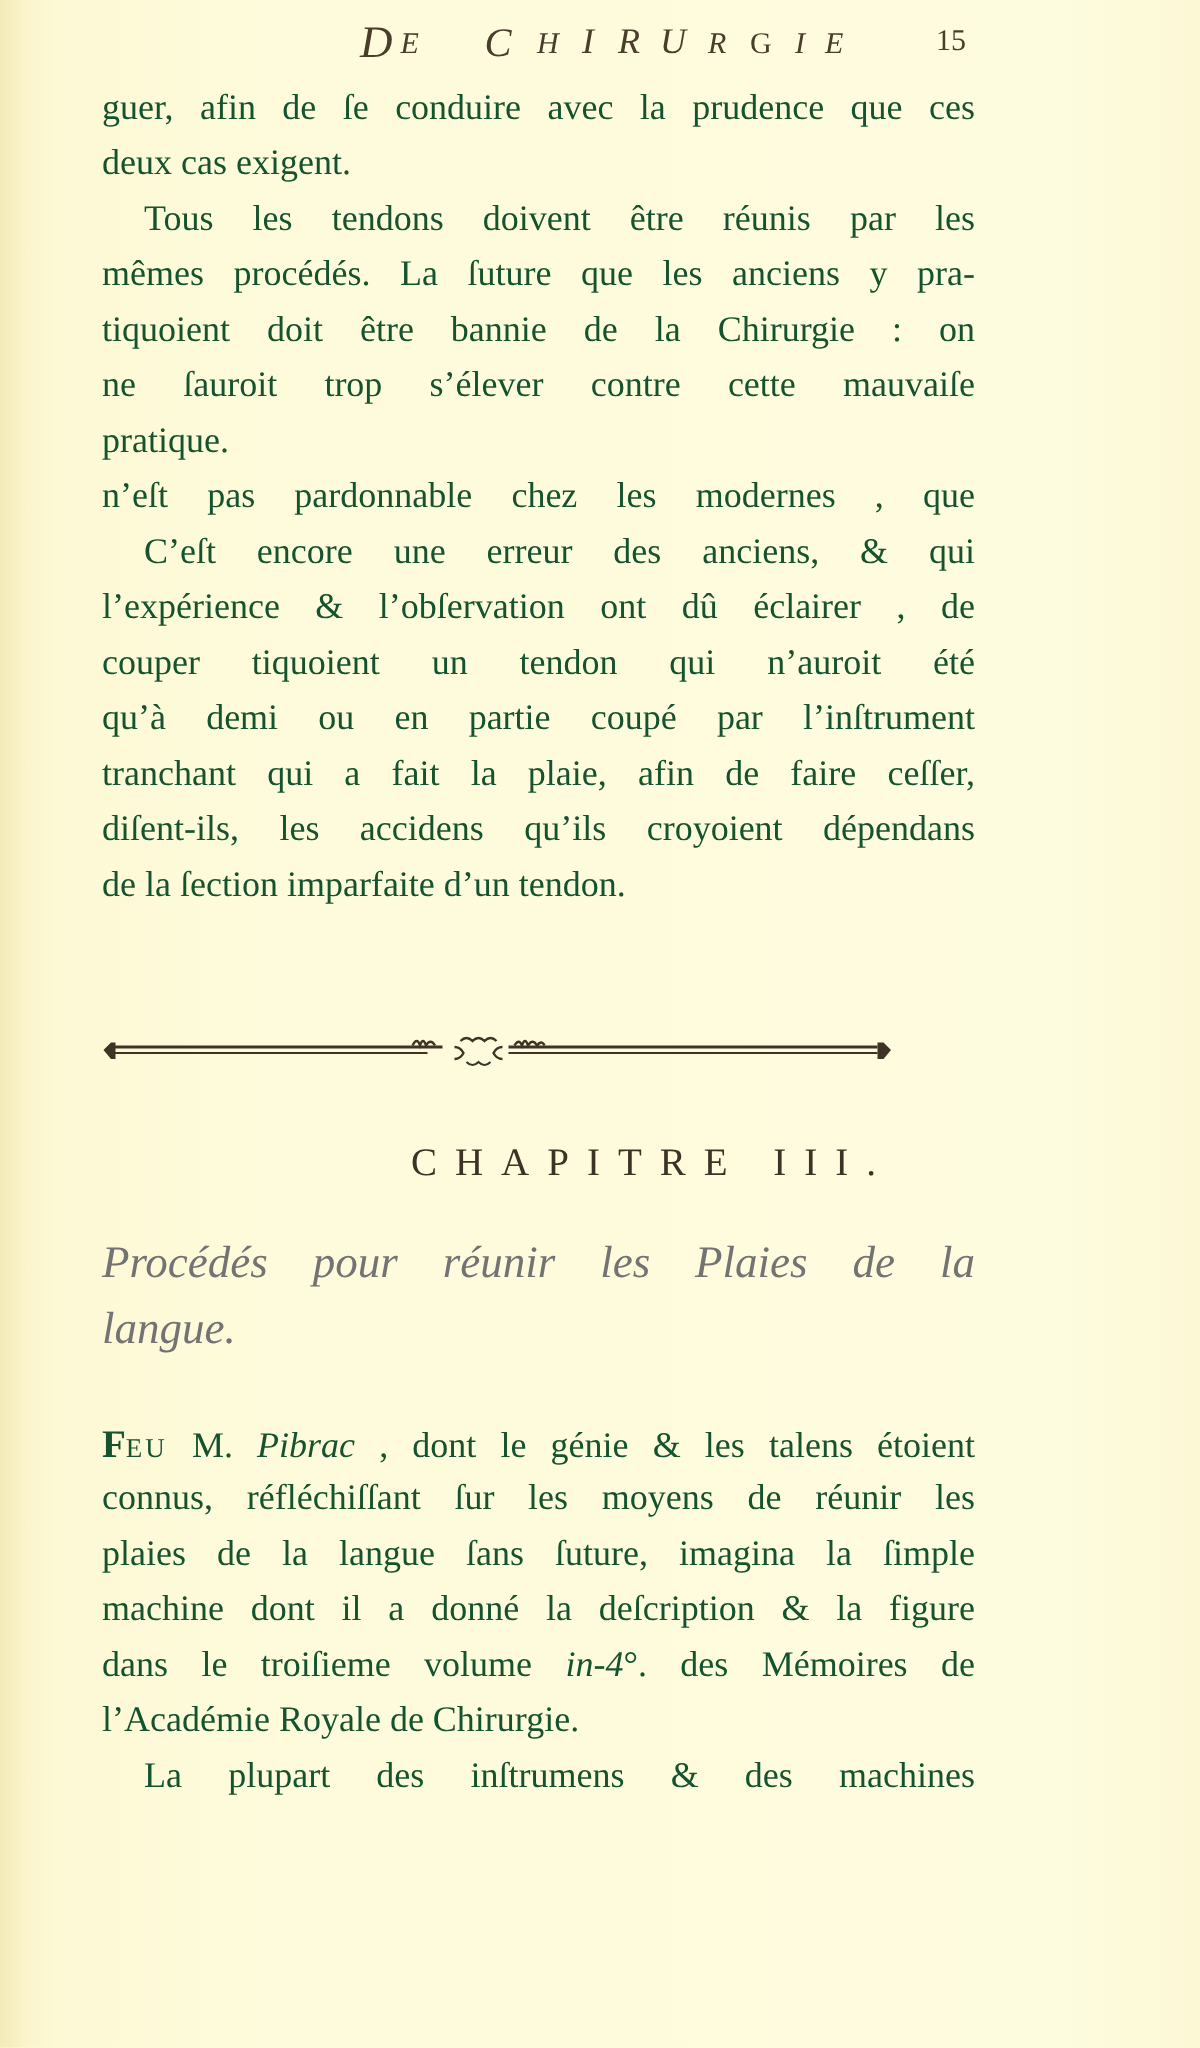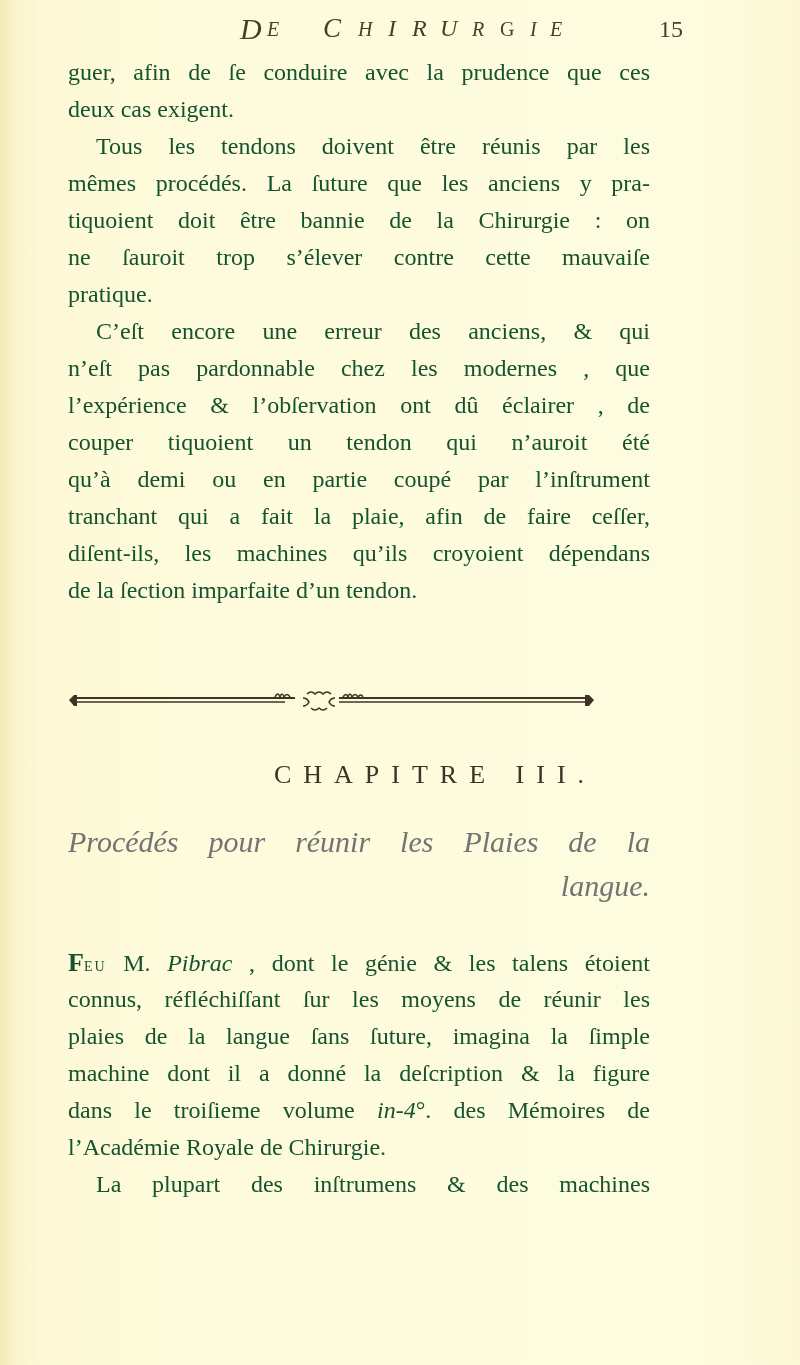--- a/index.html
+++ b/index.html
@@ -38,24 +38,24 @@
       position: absolute;
       left: 0;
       top: 0;
       word-spacing: 0;
     }
     .running-head .title span {
       display: inline-block;
     }
     .running-head .folio {
       position: absolute;
-      left: 419px;
+      left: 384px;
       top: 4px;
       font-style: normal;
-      font-size: 24px;
+      font-size: 20px;
     }
     .body-text {
       position: absolute;
       left: 68px;
       width: 582px;
       font-size: 24px;
       line-height: 37px;
       text-align: justify;
       color: #14532d;
     }
@@ -103,30 +103,30 @@
       color: #737373;
     }
     .chapter-title .l1 {
       display: block;
       text-align: justify;
       text-align-last: justify;
       white-space: nowrap;
     }
     .chapter-title .l2 {
       display: block;
-      text-align: right;
+      text-align: left;
     }
     .body-2 {
       top: 944px;
     }
     .smallcaps-lead {
       font-size: 24px;
     }
     .smallcaps-lead .big { font-size: 26px; font-weight: bold; }
-    .smallcaps-lead .sc { font-size: 14px; letter-spacing: 2px; }
+    .smallcaps-lead .sc { font-size: 18px; letter-spacing: 2px; }
     em { font-style: italic; }
   </style>
 </head>
 <body>
 
 <div class="page">
 
   <div class="running-head">
     <div class="title">
       <span style="position:absolute;left:0;top:0;font-size:30px;">D</span>
@@ -145,27 +145,27 @@
   </div>
 
   <div class="body-text" style="top:54px;">
     <span class="line">guer, afin de ſe conduire avec la prudence que ces</span>
     <span class="line last">deux cas exigent.</span>
     <span class="line indent">Tous les tendons doivent être réunis par les</span>
     <span class="line">mêmes procédés. La ſuture que les anciens y pra-</span>
     <span class="line">tiquoient doit être bannie de la Chirurgie : on</span>
     <span class="line">ne ſauroit trop s’élever contre cette mauvaiſe</span>
     <span class="line last">pratique.</span>
+    <span class="line">n’eſt pas pardonnable chez les modernes , que</span>
     <span class="line indent">C’eſt encore une erreur des anciens, &amp; qui</span>
-    <span class="line">n’eſt pas pardonnable chez les modernes , que</span>
     <span class="line">l’expérience &amp; l’obſervation ont dû éclairer , de</span>
     <span class="line">couper tiquoient un tendon qui n’auroit été</span>
     <span class="line">qu’à demi ou en partie coupé par l’inſtrument</span>
     <span class="line">tranchant qui a fait la plaie, afin de faire ceſſer,</span>
-    <span class="line">diſent-ils, les machines qu’ils croyoient dépendans</span>
+    <span class="line">diſent-ils, les accidens qu’ils croyoient dépendans</span>
     <span class="line last">de la ſection imparfaite d’un tendon.</span>
   </div>
 
   <div class="ornament">
     <svg width="528" height="26" viewBox="0 0 528 26">
       <g fill="#3f3325" stroke="#3f3325">
 
         <path d="M2 14 L7 9 L10 9 L10 20 L7 20 Z" stroke="none"></path>
 
         <line x1="8" y1="12" x2="228" y2="12" stroke-width="2"></line>

